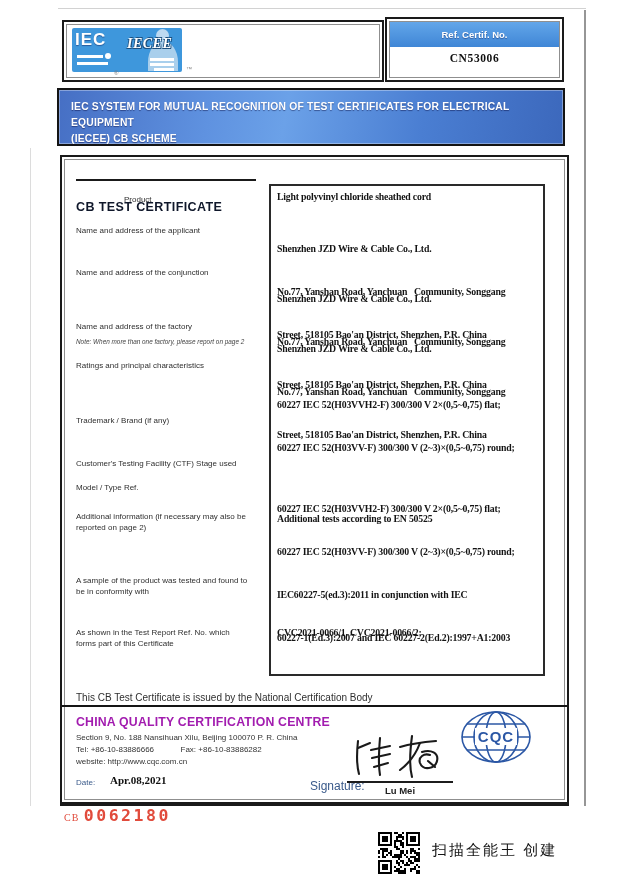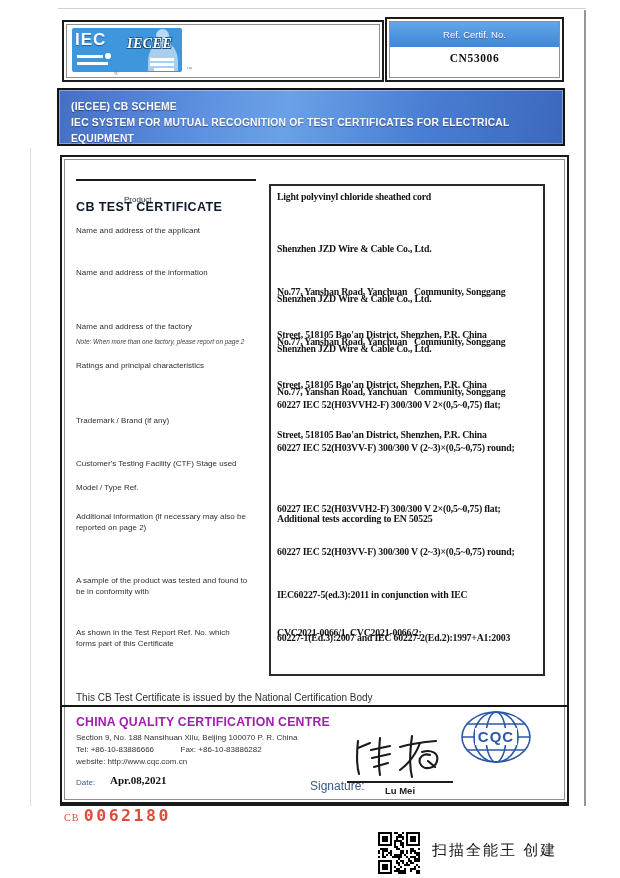--- a/index.html
+++ b/index.html
@@ -23,21 +23,21 @@
              font-size:14px;color:#fff;letter-spacing:.5px;
              text-shadow:1px 1px 0 #1c4f7e,-1px 1px 0 #1c4f7e,1px -1px 0 #1c4f7e;}
   .iecee-b1{left:26px;top:30px;width:24px;height:2.5px;background:#fff;}
   .iecee-b2{left:26px;top:35px;width:24px;height:2.5px;background:#fff;}
   .iecee-b3{left:30px;top:40px;width:20px;height:2.5px;background:#fff;}
   .reg{left:50px;top:48px;font-size:6px;color:#777;}
   .tm{left:122px;top:44px;font-size:6px;color:#888;letter-spacing:1px;}
   
   .ref-box{left:385px;top:17px;width:175px;height:61px;}
   .ref-head{left:3px;top:3px;right:3px;height:25px;background:linear-gradient(180deg,#63a6e9,#3f86d6);
-            color:#fff;font-weight:normal;font-size:9.5px;text-align:center;line-height:25px;
+            color:#fff;font-weight:bold;font-size:9.5px;text-align:center;line-height:25px;
             text-shadow:0 1px 1px rgba(0,0,60,.4);}
   .ref-val{left:0;top:33px;width:100%;text-align:center;font-family:"Liberation Serif",serif;
            font-weight:bold;font-size:11.5px;color:#111;letter-spacing:.6px;}
   
   .banner{left:57px;top:88px;width:508px;height:58px;border:2px solid #141414;
           background:linear-gradient(100deg,#466fc4,#5f92e0 30%,#6ba1e8 45%,#4a7ed2 72%,#3c68bc);
           box-shadow:inset 0 0 0 1px rgba(255,255,255,.35);box-sizing:border-box;padding:9px 12px;}
   .banner div{color:#fff;font-weight:bold;font-size:10.3px;line-height:1.55;letter-spacing:.2px;
               text-shadow:0 1px 1px rgba(0,0,50,.45);}
   
@@ -99,31 +99,31 @@
     </div>
     <div class="abs tm">™</div>
   </div>
 
   <div class="abs dbl ref-box">
     <div class="abs ref-head">Ref. Certif. No.</div>
     <div class="abs ref-val">CN53006</div>
   </div>
 
   <div class="abs banner">
+    <div>IEC SYSTEM FOR MUTUAL RECOGNITION OF TEST CERTIFICATES FOR ELECTRICAL EQUIPMENT</div>
     <div>(IECEE) CB SCHEME</div>
-    <div>IEC SYSTEM FOR MUTUAL RECOGNITION OF TEST CERTIFICATES FOR ELECTRICAL EQUIPMENT</div>
   </div>
 
   <div class="abs dbl main-box">
     <div class="abs cert-title">CB TEST CERTIFICATE</div>
     <div class="abs title-rule"></div>
 
     <div class="abs lbl" style="top:38px;width:185px;margin-left:48px;">Product</div>
     <div class="abs lbl" style="top:69px;width:185px;">Name and address of the applicant</div>
-    <div class="abs lbl" style="top:111px;width:185px;">Name and address of the information</div>
+    <div class="abs lbl" style="top:111px;width:185px;">Name and address of the conjunction</div>
     <div class="abs lbl" style="top:165px;width:185px;">Name and address of the factory</div>
     <div class="abs note" style="top:181px;width:195px;">Note: When more than one factory, please report on page 2</div>
     <div class="abs lbl" style="top:204px;width:185px;">Ratings and principal characteristics</div>
     <div class="abs lbl" style="top:259px;width:185px;">Trademark / Brand (if any)</div>
     <div class="abs lbl" style="top:302px;width:185px;">Customer's Testing Facility (CTF) Stage used</div>
     <div class="abs lbl" style="top:326px;width:185px;">Model / Type Ref.</div>
     <div class="abs lbl" style="top:355px;width:192px;">Additional information (if necessary may also be reported on page 2)</div>
     <div class="abs lbl" style="top:419px;width:180px;">A sample of the product was tested and found to be in conformity with</div>
     <div class="abs lbl" style="top:471px;width:170px;">As shown in the Test Report Ref. No. which forms part of this Certificate</div>
     <div class="abs issued">This CB Test Certificate is issued by the National Certification Body</div>

